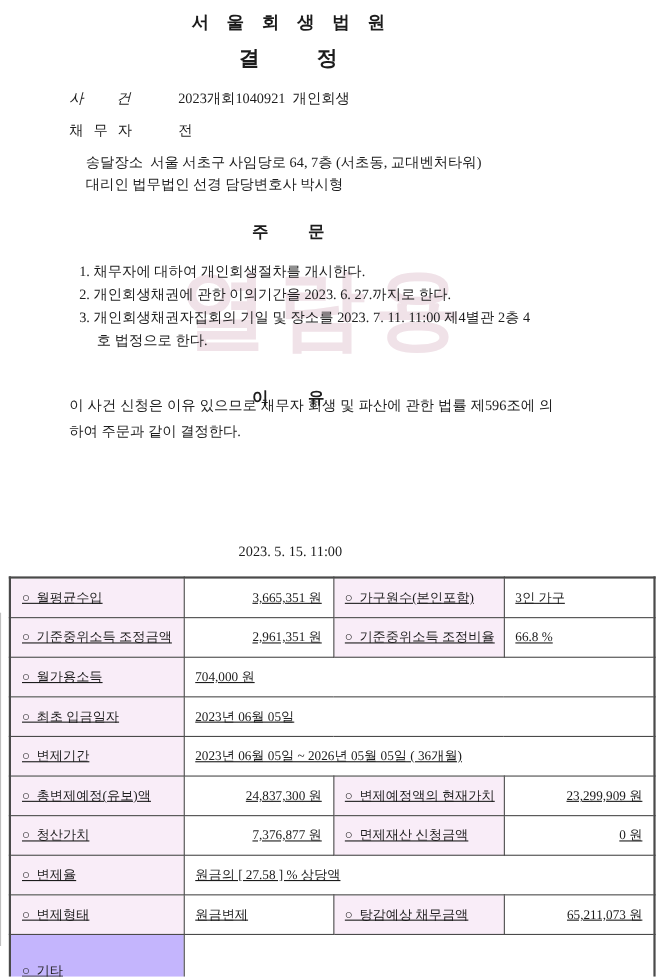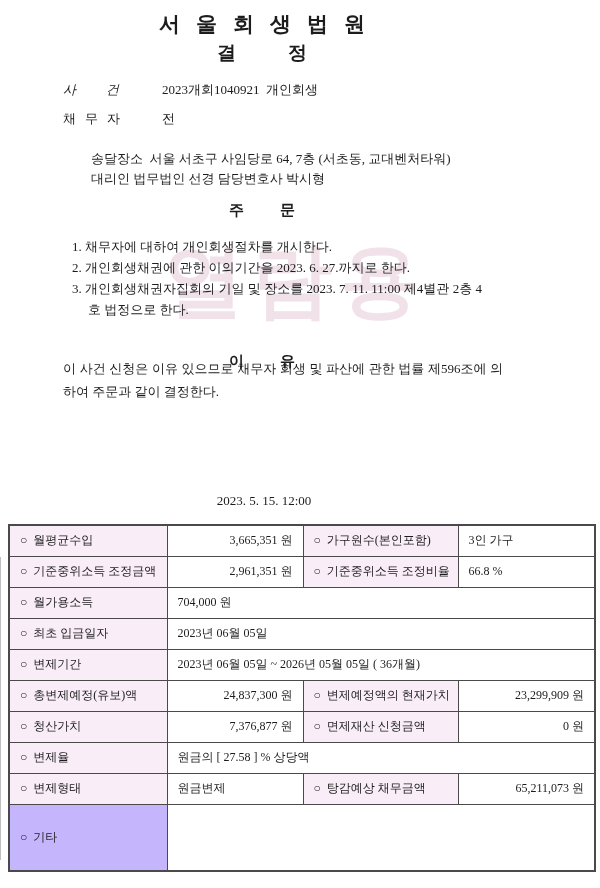--- a/index.html
+++ b/index.html
@@ -8,33 +8,33 @@
     width:600px;height:888px;
     background:#ffffff;
     font-family:"Liberation Serif","DejaVu Serif",serif;
     color:#1c1c1c;
     overflow:hidden;
   }
   .abs{position:absolute;}
   
   .ctr{left:0;width:524px;text-align:center;}
   .hd{font-weight:bold;white-space:nowrap;}
-  .t-court{top:10px;font-size:21px;letter-spacing:16px;text-indent:16px;}
+  .t-court{top:10px;font-size:16px;letter-spacing:16px;text-indent:16px;}
   .t-decision{top:40px;font-size:19px;letter-spacing:52px;text-indent:52px;}
   .t-section{font-size:15px;letter-spacing:36px;text-indent:36px;}
   .t-jumun{top:201px;}
   .t-iyu{top:328px;margin-top:24px;}
 
   .body-text{font-size:13px;line-height:18px;}
   .case-label{left:63px;letter-spacing:30px;white-space:nowrap;font-style:italic;}
   .debtor-label{left:63px;letter-spacing:9px;white-space:nowrap;}
   .case-value{left:162px;white-space:pre;}
   .row1{top:81px;}
   .row2{top:110px;}
-  .addr{left:91px;white-space:pre;margin-top:11px;}
+  .addr{left:78px;white-space:pre;}
   .addr1{top:139px;}
   .addr2{top:159px;}
 
   .order-list{left:72px;top:236px;width:410px;}
   .order-list p{
     margin:0;font-size:13px;line-height:21px;
     text-align:justify;word-break:break-all;
     padding-left:16px;text-indent:-16px;
   }
   .reason-para{
@@ -58,24 +58,25 @@
 
   table.info{
     position:absolute;left:8px;top:524px;z-index:1;
     width:586px;
     border-collapse:collapse;table-layout:fixed;
     border:2px solid var(--border,#4a4a4a);
   }
   table.info td{
     border:1px solid var(--border,#4a4a4a);
     font-size:12px;
-    padding:4px 10px;
+    padding:9px 10px;
     overflow:hidden;
     white-space:pre;
     vertical-align:middle;
+    text-decoration:underline;
   }
   table.info tr{height:31px;}
   table.info tr.tall{height:67px;}
   td.lbl{background:var(--label-bg,#f9edf8);}
   td.plain{background:#c4b5fd;}
   td.num{text-align:right;padding-right:13px;}
 </style>
 </head>
 <body>
 
@@ -101,21 +102,21 @@
 
     <div class="abs order-list">
       <p>1. 채무자에 대하여 개인회생절차를 개시한다.</p>
       <p>2. 개인회생채권에 관한 이의기간을 2023. 6. 27.까지로 한다.</p>
       <p>3. 개인회생채권자집회의 기일 및 장소를 2023. 7. 11. 11:00 제4별관 2층 4호 법정으로 한다.</p>
     </div>
 
     <div class="abs ctr hd t-section t-iyu">이유</div>
     <p class="abs reason-para">이 사건 신청은 이유 있으므로 채무자 회생 및 파산에 관한 법률 제596조에 의하여 주문과 같이 결정한다.</p>
 
-    <div class="abs date-line">2023. 5. 15. 12:00</div>
+    <div class="abs date-line">2023. 5. 15. 11:00</div>
 
     <div class="abs edge-line"></div>
 
     <table class="info">
       <colgroup>
         <col style="width:158px">
           <col style="width:136px">
           <col style="width:155px">
           <col style="width:137px">
       </colgroup>

